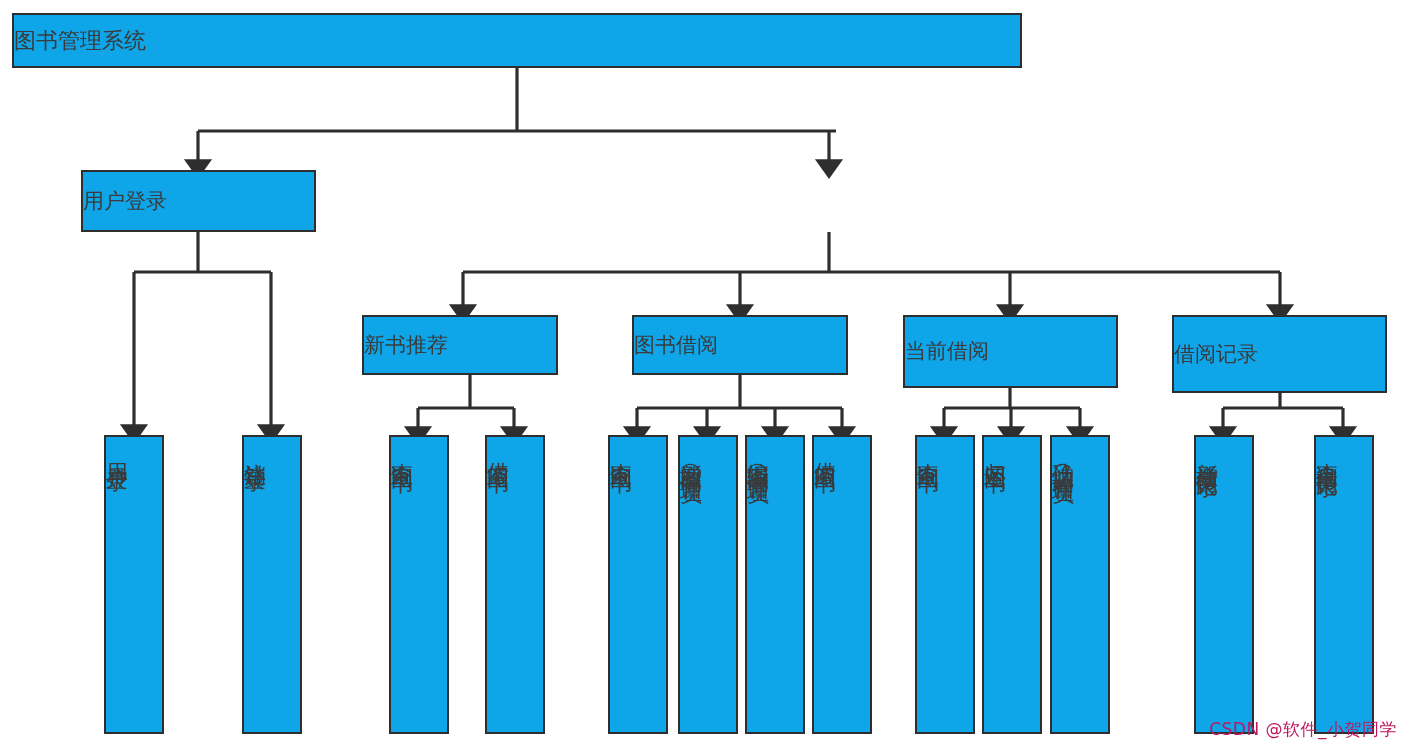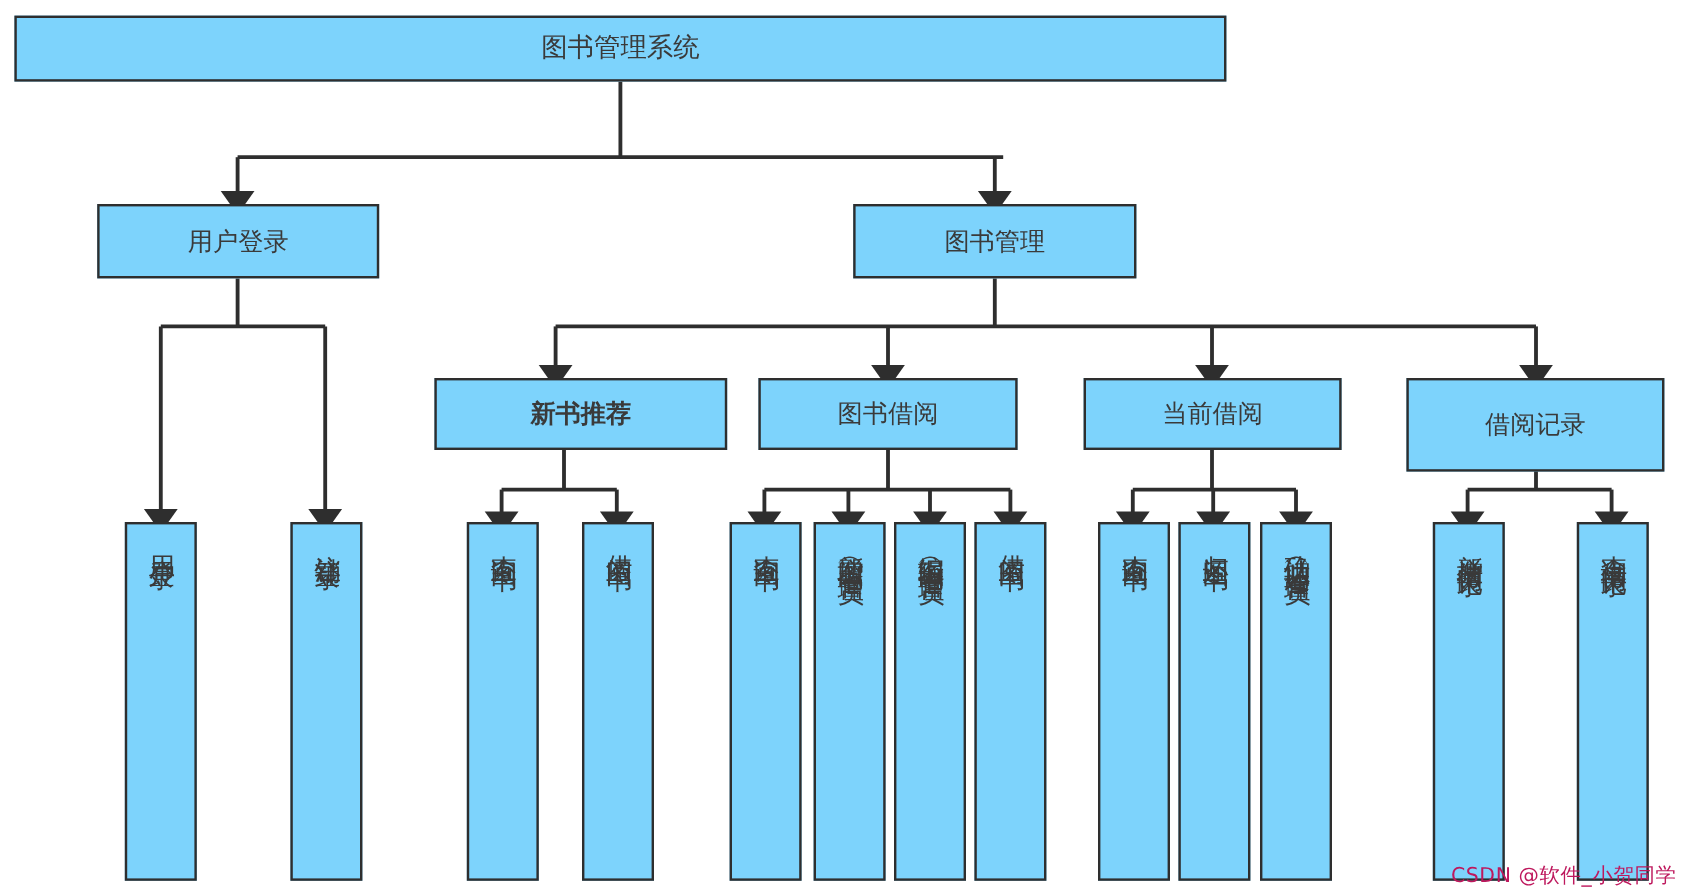--- a/index.html
+++ b/index.html
@@ -1,22 +1,22 @@
 <!DOCTYPE html>
 <html><head>
 <meta charset="utf-8">
 <style>
   html,body{margin:0;padding:0;background:#ffffff;}
   body{width:1405px;height:747px;overflow:hidden;
        font-family:"DejaVu Sans","Liberation Sans",sans-serif;}
   #stage{position:relative;width:1405px;height:747px;background:#ffffff;}
   svg#wires{position:absolute;left:0;top:0;width:1405px;height:747px;}
-  .node{position:absolute;box-sizing:border-box;background:#7dd3fc;
+  .node{position:absolute;box-sizing:border-box;background:#0ea5e9;
         border:2px solid #2e2e2e;display:flex;align-items:center;
-        justify-content:center;}
+        }
   .node .lbl{color:#3a3a3a;font-size:21px;line-height:1.15;white-space:nowrap;}
   .node.root .lbl{font-size:22px;}
   .node.vert{align-items:flex-start;padding-top:8px;}
   .node.vert .lbl{writing-mode:vertical-rl;text-orientation:upright;
                   font-size:22px;letter-spacing:3px;line-height:1;
                   white-space:normal;}
   #watermark{position:absolute;right:8px;bottom:6px;color:#be185d;
              font-size:17px;letter-spacing:.5px;white-space:nowrap;}
 </style>
 </head>
@@ -74,31 +74,28 @@
     </g>
   </svg>
 
   <div class="node root" style="left:12px;top:13px;width:1010px;height:55px;">
     <span class="lbl">图书管理系统</span>
   </div>
 
   <div class="node" style="left:81px;top:170px;width:235px;height:62px;">
     <span class="lbl">用户登录</span>
   </div>
-  <div class="node" style="left:711px;top:170px;width:236px;height:62px;">
-    <span class="lbl">图书管理</span>
-  </div>
 
-  <div class="node" style="left:362px;top:315px;width:244px;height:60px;font-weight:bold;">
+  <div class="node" style="left:362px;top:315px;width:196px;height:60px;">
     <span class="lbl">新书推荐</span>
   </div>
   <div class="node" style="left:632px;top:315px;width:216px;height:60px;">
     <span class="lbl">图书借阅</span>
   </div>
-  <div class="node" style="left:903px;top:315px;width:215px;height:60px;">
+  <div class="node" style="left:903px;top:315px;width:215px;height:73px;">
     <span class="lbl">当前借阅</span>
   </div>
   <div class="node" style="left:1172px;top:315px;width:215px;height:78px;">
     <span class="lbl">借阅记录</span>
   </div>
 
   <div class="node vert" style="left:104px;top:435px;width:60px;height:299px;">
     <span class="lbl">用户登录</span>
   </div>
   <div class="node vert" style="left:242px;top:435px;width:60px;height:299px;">

